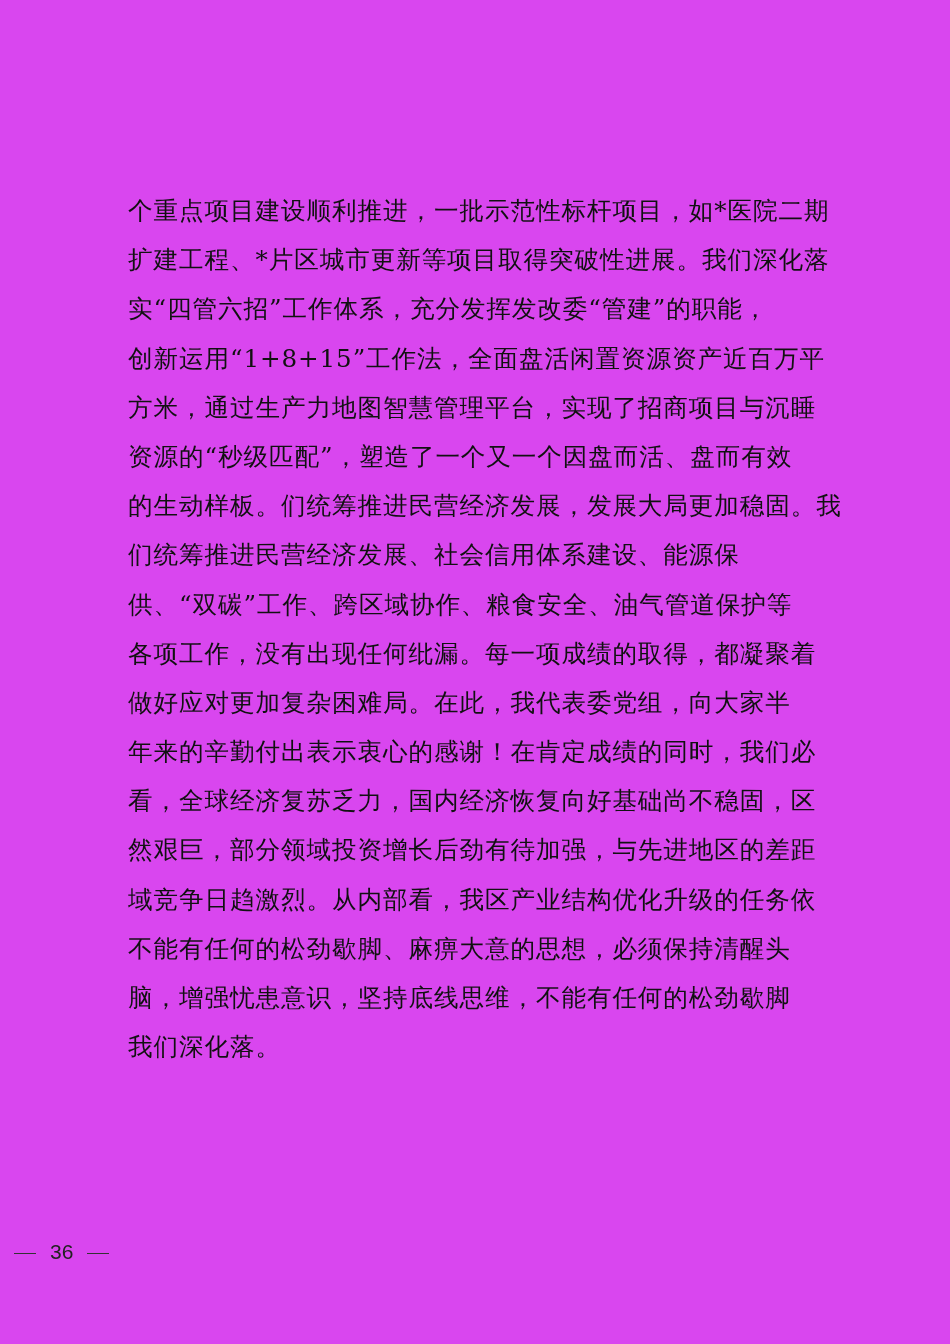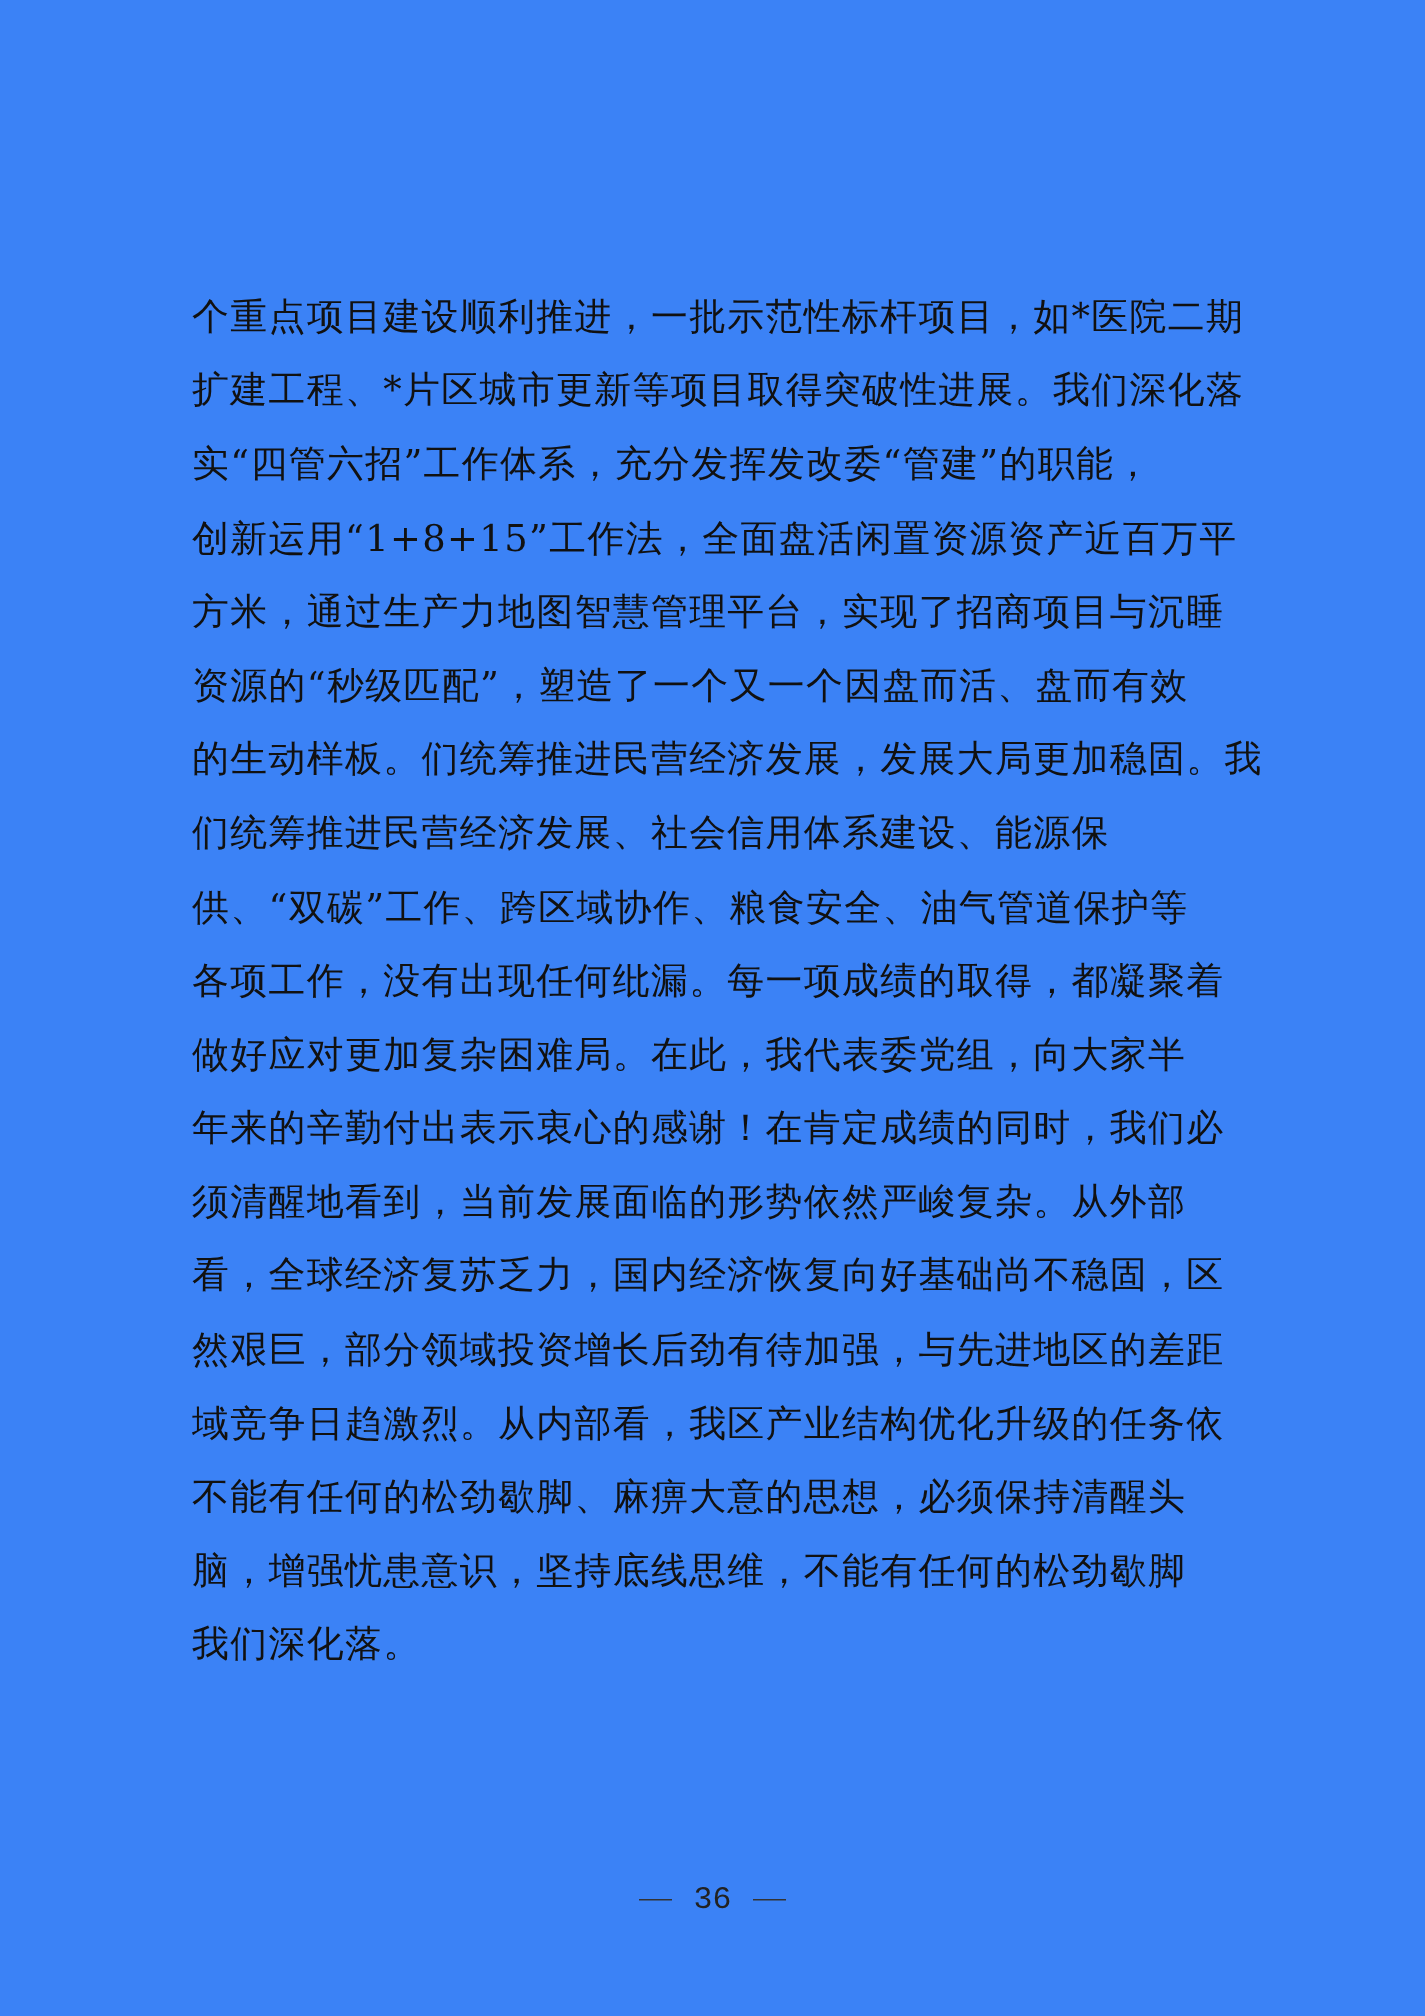--- a/index.html
+++ b/index.html
@@ -11,21 +11,21 @@
       width: 950px;
       height: 1344px;
       position: relative;
       overflow: hidden;
     }
     .page {
       position: absolute;
       left: 0; top: 0;
       width: 950px;
       height: 1344px;
-      background: #3b82f6;
+      background: #d946ef;
     }
     .body-text {
       position: absolute;
       left: 128px;
       top: 186px;
       width: 710px;
     }
     .line {
       display: block;
       height: 49.2px;
@@ -34,26 +34,25 @@
       font-size: 24.6px;
       color: #111111;
       white-space: nowrap;
       letter-spacing: 0.9px;
     }
     .page-number {
       position: absolute;
       left: 0;
       width: 950px;
       top: 1238px;
-      text-align: center;
-      font-family: Liberation Mono, monospace;
+      text-align: left;
+      font-family: Liberation Sans, sans-serif;
       font-size: 21px;
       color: #222222;
       line-height: 28px;
-      margin-top: 16px;
     }
     .page-number .dash {
       display: inline-block;
       width: 22px;
       height: 1px;
       background: #333333;
       vertical-align: middle;
       margin: 0 14px;
     }
   </style>
@@ -67,21 +66,20 @@
     <span class="line">实“四管六招”工作体系，充分发挥发改委“管建”的职能，</span>
     <span class="line">创新运用“1+8+15”工作法，全面盘活闲置资源资产近百万平</span>
     <span class="line">方米，通过生产力地图智慧管理平台，实现了招商项目与沉睡</span>
     <span class="line">资源的“秒级匹配”，塑造了一个又一个因盘而活、盘而有效</span>
     <span class="line">的生动样板。们统筹推进民营经济发展，发展大局更加稳固。我</span>
     <span class="line">们统筹推进民营经济发展、社会信用体系建设、能源保</span>
     <span class="line">供、“双碳”工作、跨区域协作、粮食安全、油气管道保护等</span>
     <span class="line">各项工作，没有出现任何纰漏。每一项成绩的取得，都凝聚着</span>
     <span class="line">做好应对更加复杂困难局。在此，我代表委党组，向大家半</span>
     <span class="line">年来的辛勤付出表示衷心的感谢！在肯定成绩的同时，我们必</span>
-    <span class="line">须清醒地看到，当前发展面临的形势依然严峻复杂。从外部</span>
     <span class="line">看，全球经济复苏乏力，国内经济恢复向好基础尚不稳固，区</span>
     <span class="line">然艰巨，部分领域投资增长后劲有待加强，与先进地区的差距</span>
     <span class="line">域竞争日趋激烈。从内部看，我区产业结构优化升级的任务依</span>
     <span class="line">不能有任何的松劲歇脚、麻痹大意的思想，必须保持清醒头</span>
     <span class="line">脑，增强忧患意识，坚持底线思维，不能有任何的松劲歇脚</span>
     <span class="line">我们深化落。</span>
   </div>
 
   <div class="page-number">
     <span class="dash"></span><span>36</span><span class="dash"></span>

